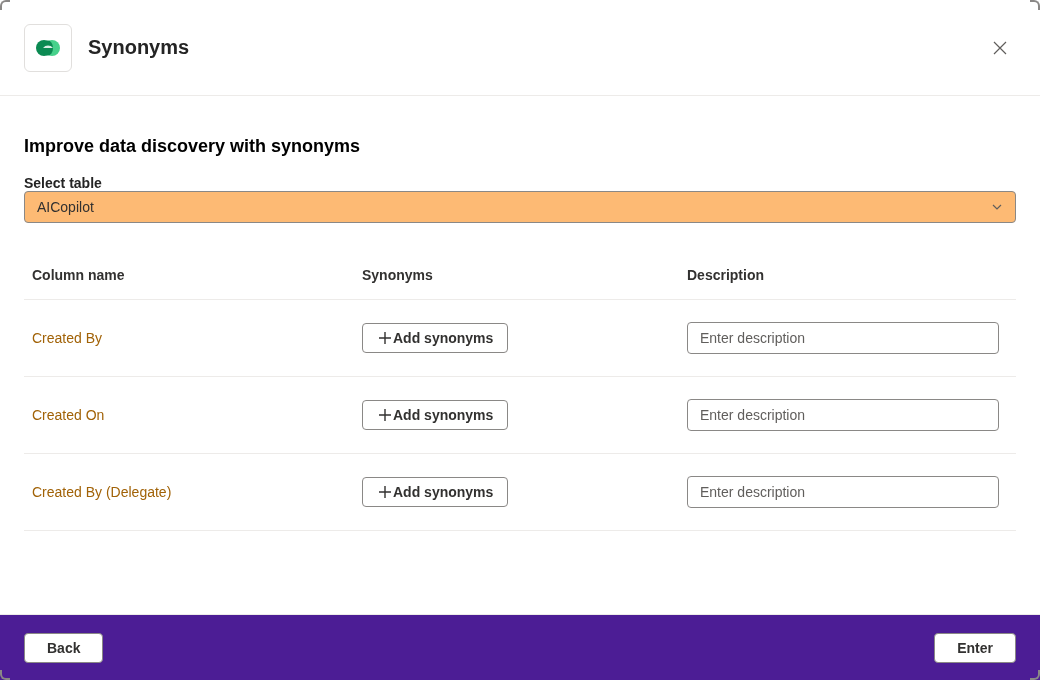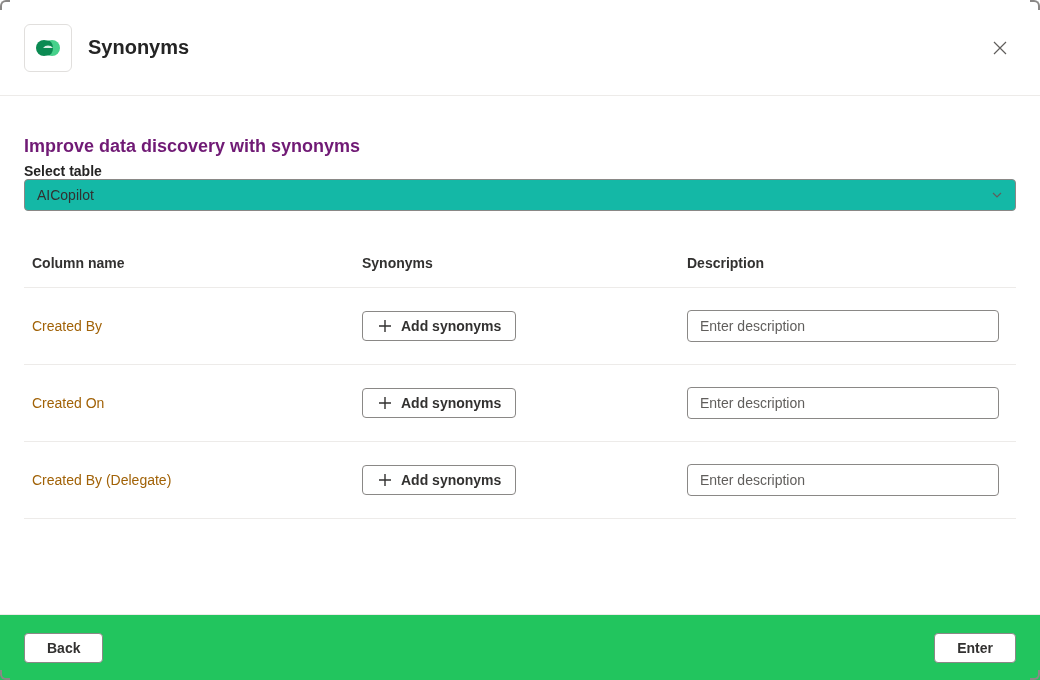--- a/index.html
+++ b/index.html
@@ -52,34 +52,34 @@
       background: transparent;
       border: none;
       border-radius: 4px;
     }
 
     .content {
       padding: 40px 24px 0 24px;
       height: 518px;
       overflow: hidden;
     }
-    .section-title { font-size: 18px; font-weight: 600; color: #701a75; margin-bottom: 6px;}
+    .section-title { font-size: 18px; font-weight: 600; color: #000000; margin-bottom: 18px;}
     .section-desc { font-size: 14px; color: #323130; margin-bottom: 16px; }
     .field-label { font-size: 14px; font-weight: 600; color: #242424; display: block;}
     .select-wrap {
       position: relative;
       width: 100%;
       border: 1px solid #8a8886;
       border-radius: 4px;
       height: 32px;
       display: flex;
       align-items: center;
       padding: 0 12px;
       cursor: pointer;
-      background: #14b8a6;
+      background: #fdba74;
       margin-bottom: 28px;
     }
     .select-value { font-size: 14px; flex: 1; color: #323130;}
     .select-chevron { color: #605e5c; }
 
     .grid-header {
       display: grid;
       grid-template-columns: 330px 325px 1fr;
       padding: 16px 8px;
       border-bottom: 1px solid #edebe9;
@@ -89,21 +89,20 @@
       display: grid;
       grid-template-columns: 330px 325px 1fr;
       align-items: center;
       padding: 22px 8px;
       border-bottom: 1px solid #edebe9;
     }
     .col-name { font-size: 14px; color: #a16207;}
     .add-syn-btn {
       display: inline-flex;
       align-items: center;
-      gap: 8px;
       border: 1px solid #8a8886;
       border-radius: 4px;
       background: #fff;
       padding: 6px 14px;
       font-size: 14px;
       font-weight: 600;
       color: #323130;
       cursor: pointer;
       width: fit-content;
     }
@@ -124,21 +123,21 @@
       position: absolute;
       bottom: 0;
       left: 0;
       right: 0;
       height: 66px;
       border-top: 1px solid #edebe9;
       display: flex;
       align-items: center;
       justify-content: space-between;
       padding: 0 24px;
-      background: #22c55e;
+      background: #4c1d95;
     }
     .footer-btn {
       border: 1px solid #8a8886;
       border-radius: 4px;
       background: #fff;
       padding: 6px 22px;
       font-size: 14px;
       font-weight: 600;
       color: #323130;
       cursor: pointer;

